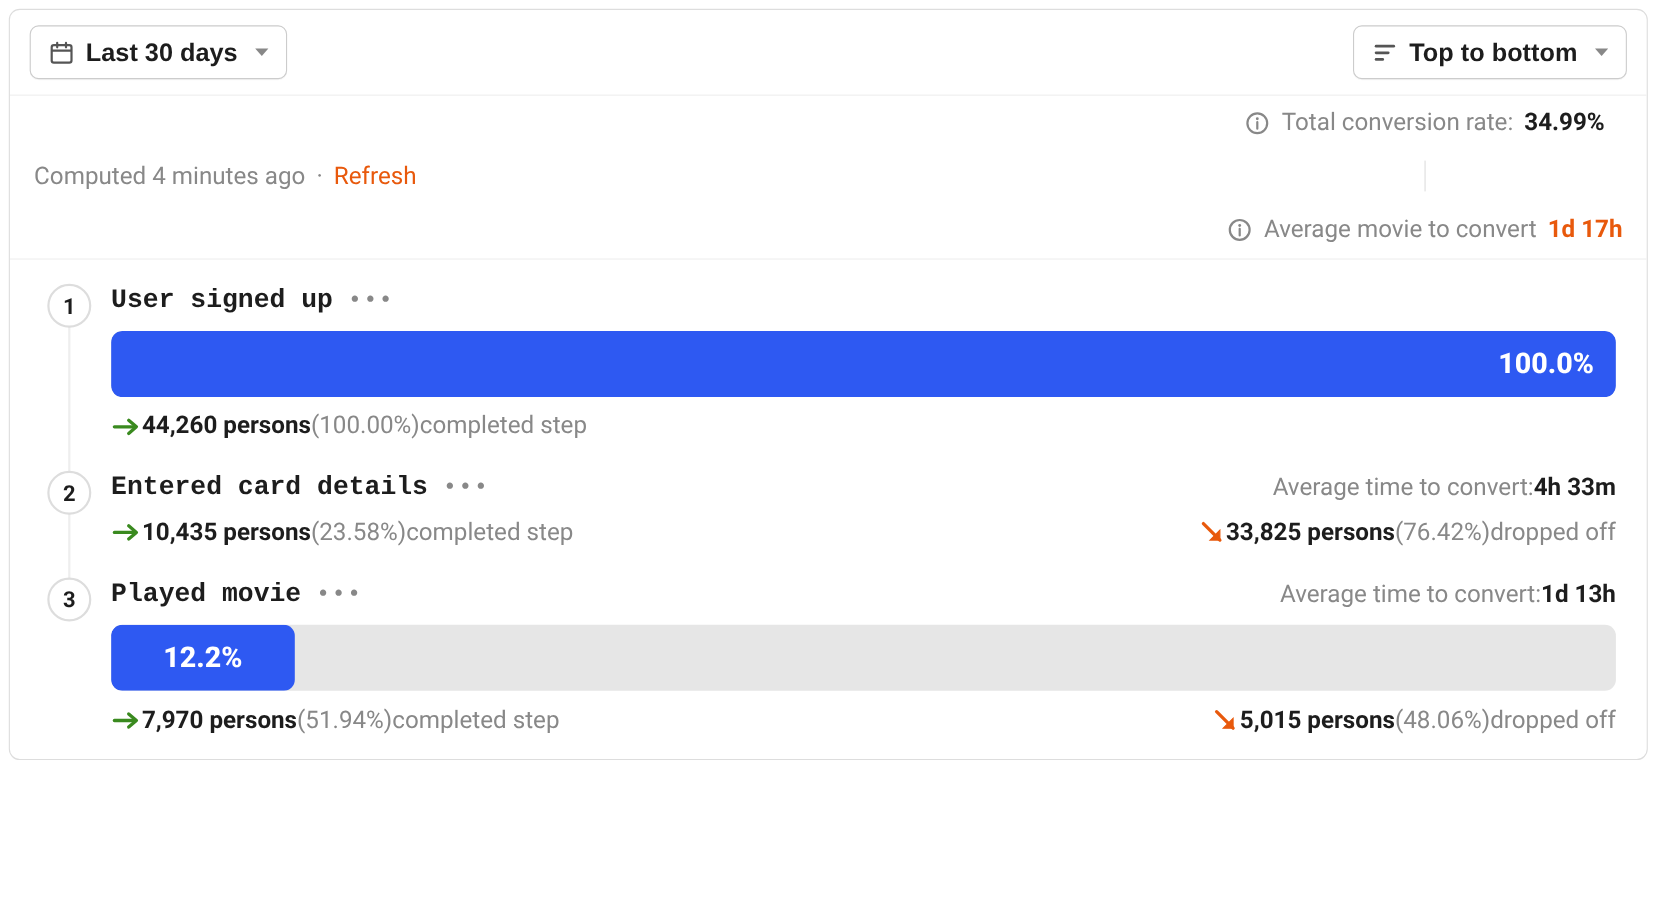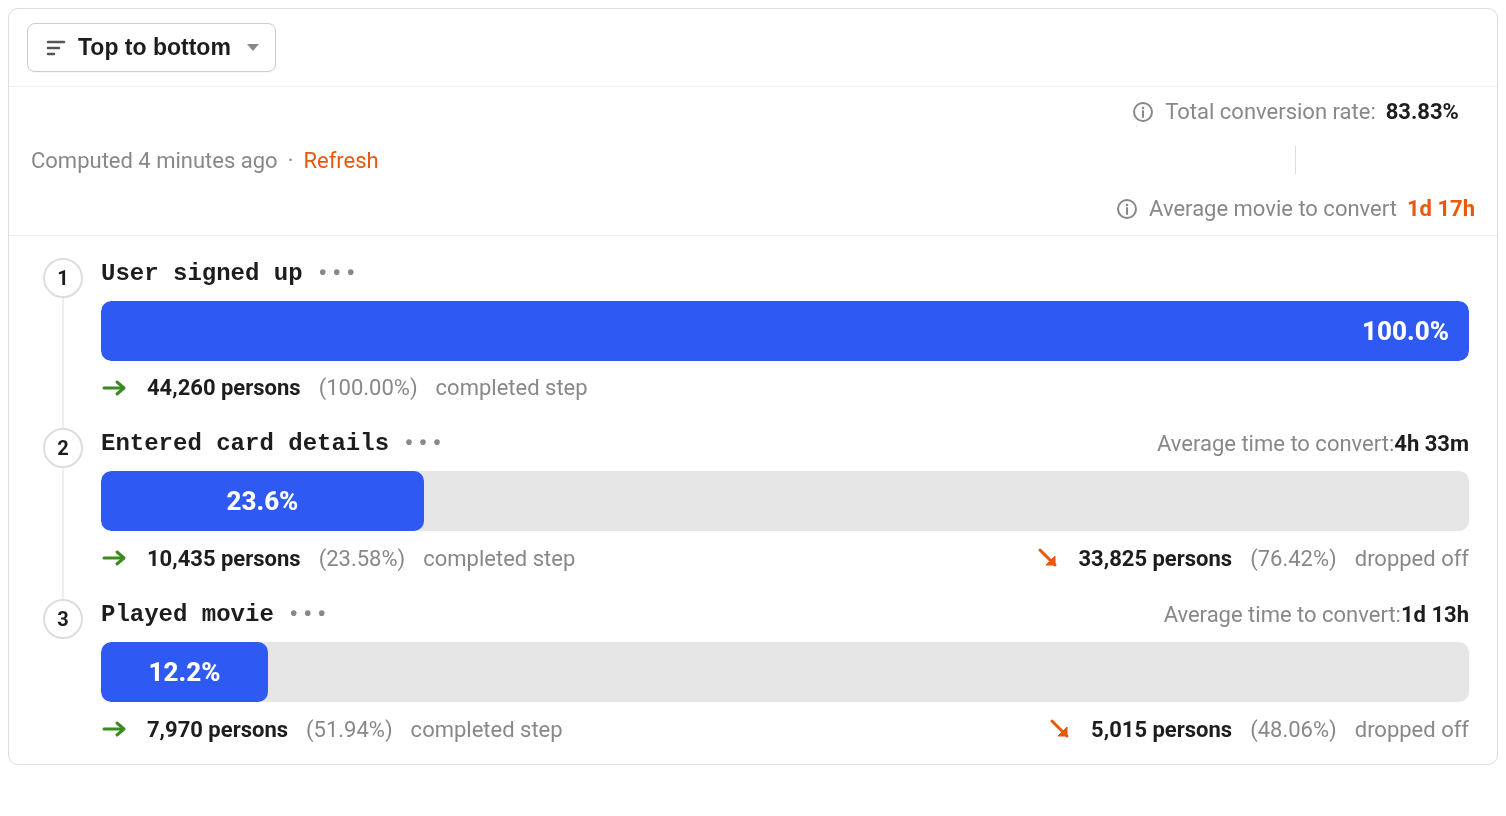--- a/index.html
+++ b/index.html
@@ -95,32 +95,44 @@
   height:100%; background:#2e59f2; border-radius:10px;
   display:flex; align-items:center; justify-content:flex-end;
   padding-right:20px; color:#fff; font-weight:800; font-size:26px;
   min-width:0;
 }
 .bar-fill.centered { justify-content:center; padding-right:0; }
 .stats-row {
   display:flex; align-items:center; justify-content:space-between;
   margin-top: 14px; font-size:22px;
 }
-.stat { display:flex; align-items:center; gap:18px; }
+.stat { display:flex; align-items:center; gap:0; }
 .stat-persons { font-weight:700; color:#1d1d1d; }
 .stat-muted { color:#888; }
 .arrow-green svg path { stroke:#3a8a1f; }
 .arrow-red svg path { stroke:#e8590c; fill:#e8590c; }
 </style>
 </head>
 <body>
 
 <div class="panel">
 
   <div class="topbar">
+    <button class="btn">
+      <span class="icon-calendar">
+        <svg width="24" height="24" viewBox="0 0 24 24" fill="none">
+          <rect x="3" y="5" width="18" height="16" rx="2" stroke="#555" stroke-width="2"></rect>
+          <path d="M3 10H21" stroke="#555" stroke-width="2"></path>
+          <path d="M8 3V7" stroke="#555" stroke-width="2" stroke-linecap="round"></path>
+          <path d="M16 3V7" stroke="#555" stroke-width="2" stroke-linecap="round"></path>
+        </svg>
+      </span>
+      <span>Last 30 days</span>
+      <span class="caret"></span>
+    </button>
 
     <button class="btn">
       <span class="icon-sort">
         <svg width="24" height="24" viewBox="0 0 24 24" fill="none">
           <path d="M4 6H20" stroke="#555" stroke-width="2.5" stroke-linecap="round"></path>
           <path d="M4 12H15" stroke="#555" stroke-width="2.5" stroke-linecap="round"></path>
           <path d="M4 18H10" stroke="#555" stroke-width="2.5" stroke-linecap="round"></path>
         </svg>
       </span>
       <span>Top to bottom</span>
@@ -137,21 +149,21 @@
     <div class="meta-right">
       <div class="meta-item">
         <span class="icon-info">
           <svg width="24" height="24" viewBox="0 0 24 24" fill="none">
             <circle cx="12" cy="12" r="9" stroke="#888" stroke-width="2"></circle>
             <path d="M12 11V17" stroke="#888" stroke-width="2" stroke-linecap="round"></path>
             <circle cx="12" cy="8" r="1.3" fill="#888"></circle>
           </svg>
         </span>
         <span>Total conversion rate:</span>
-          <span class="strong-dark">83.83%</span>
+          <span class="strong-dark">34.99%</span>
       </div>
       <div class="divider-v"></div>
       <div class="meta-item">
         <span class="icon-info">
           <svg width="24" height="24" viewBox="0 0 24 24" fill="none">
             <circle cx="12" cy="12" r="9" stroke="#888" stroke-width="2"></circle>
             <path d="M12 11V17" stroke="#888" stroke-width="2" stroke-linecap="round"></path>
             <circle cx="12" cy="8" r="1.3" fill="#888"></circle>
           </svg>
         </span>
@@ -194,25 +206,20 @@
       <div class="step">
         <div class="step-num">2</div>
         <div class="connector"></div>
         <div class="step-header">
           <div class="step-title-wrap">
             <span class="step-title">Entered card details</span>
             <span class="more-dots">•••</span>
           </div>
           <div class="step-side"><span>Average time to convert:</span><span class="strong-dark">4h 33m</span></div>
         </div>
-        <div class="bar-track">
-          <div class="bar-fill centered" style="width: 23.6%;">
-            <span>23.6%</span>
-          </div>
-        </div>
         <div class="stats-row">
           <div class="stat">
     <span class="icon-arrow-right arrow-green">
       <svg width="28" height="20" viewBox="0 0 28 20" fill="none">
         <path d="M3 10H22" stroke-width="3" stroke-linecap="round"></path>
         <path d="M16 4L23 10L16 16" stroke-width="3" stroke-linecap="round" stroke-linejoin="round" fill="none"></path>
       </svg>
     </span>
     <span class="stat-persons">10,435 persons</span>
     <span class="stat-muted">(23.58%)</span>

